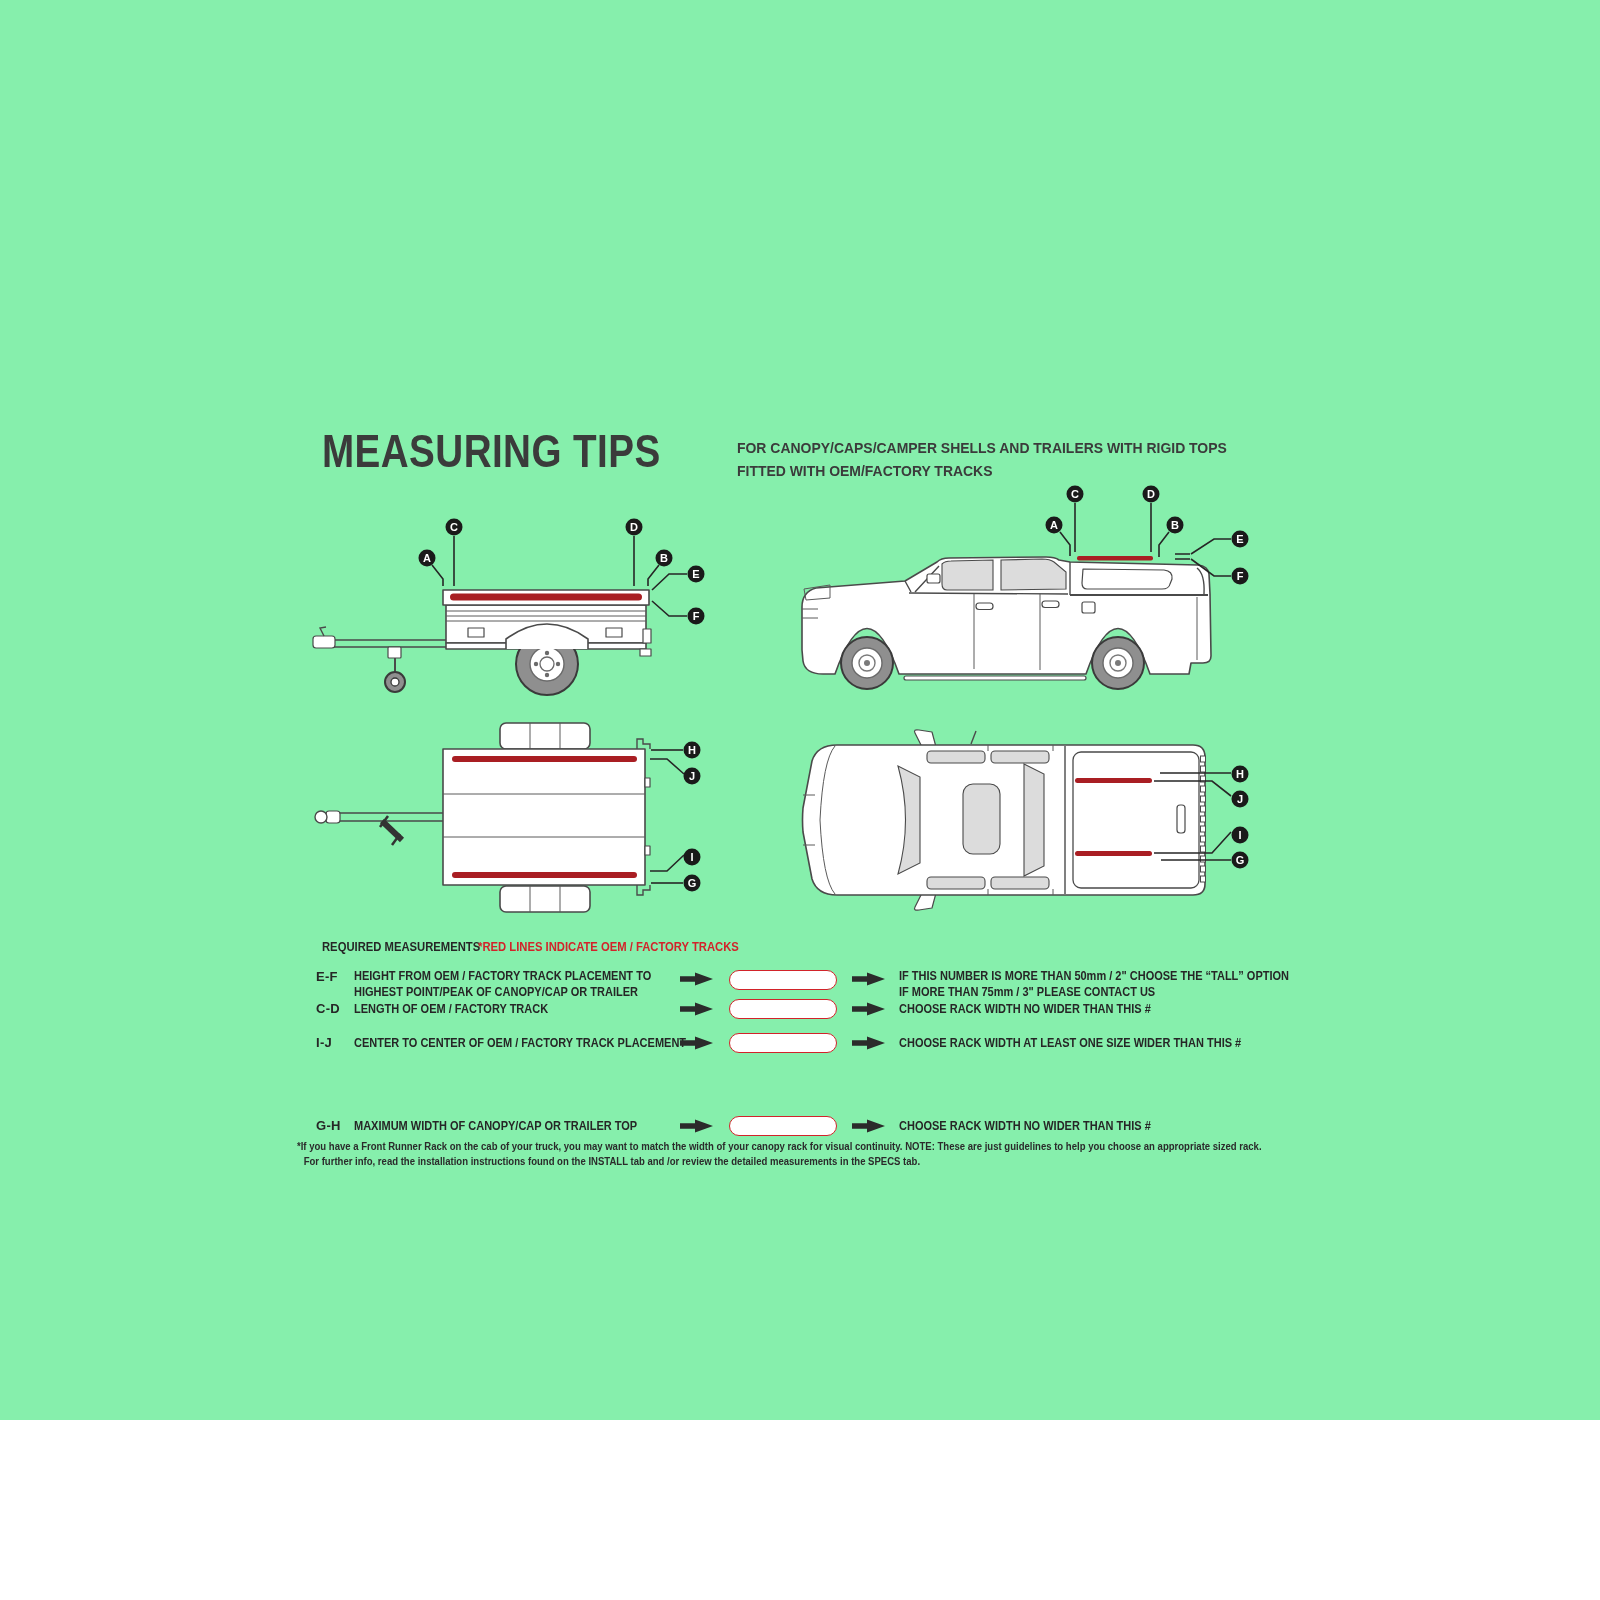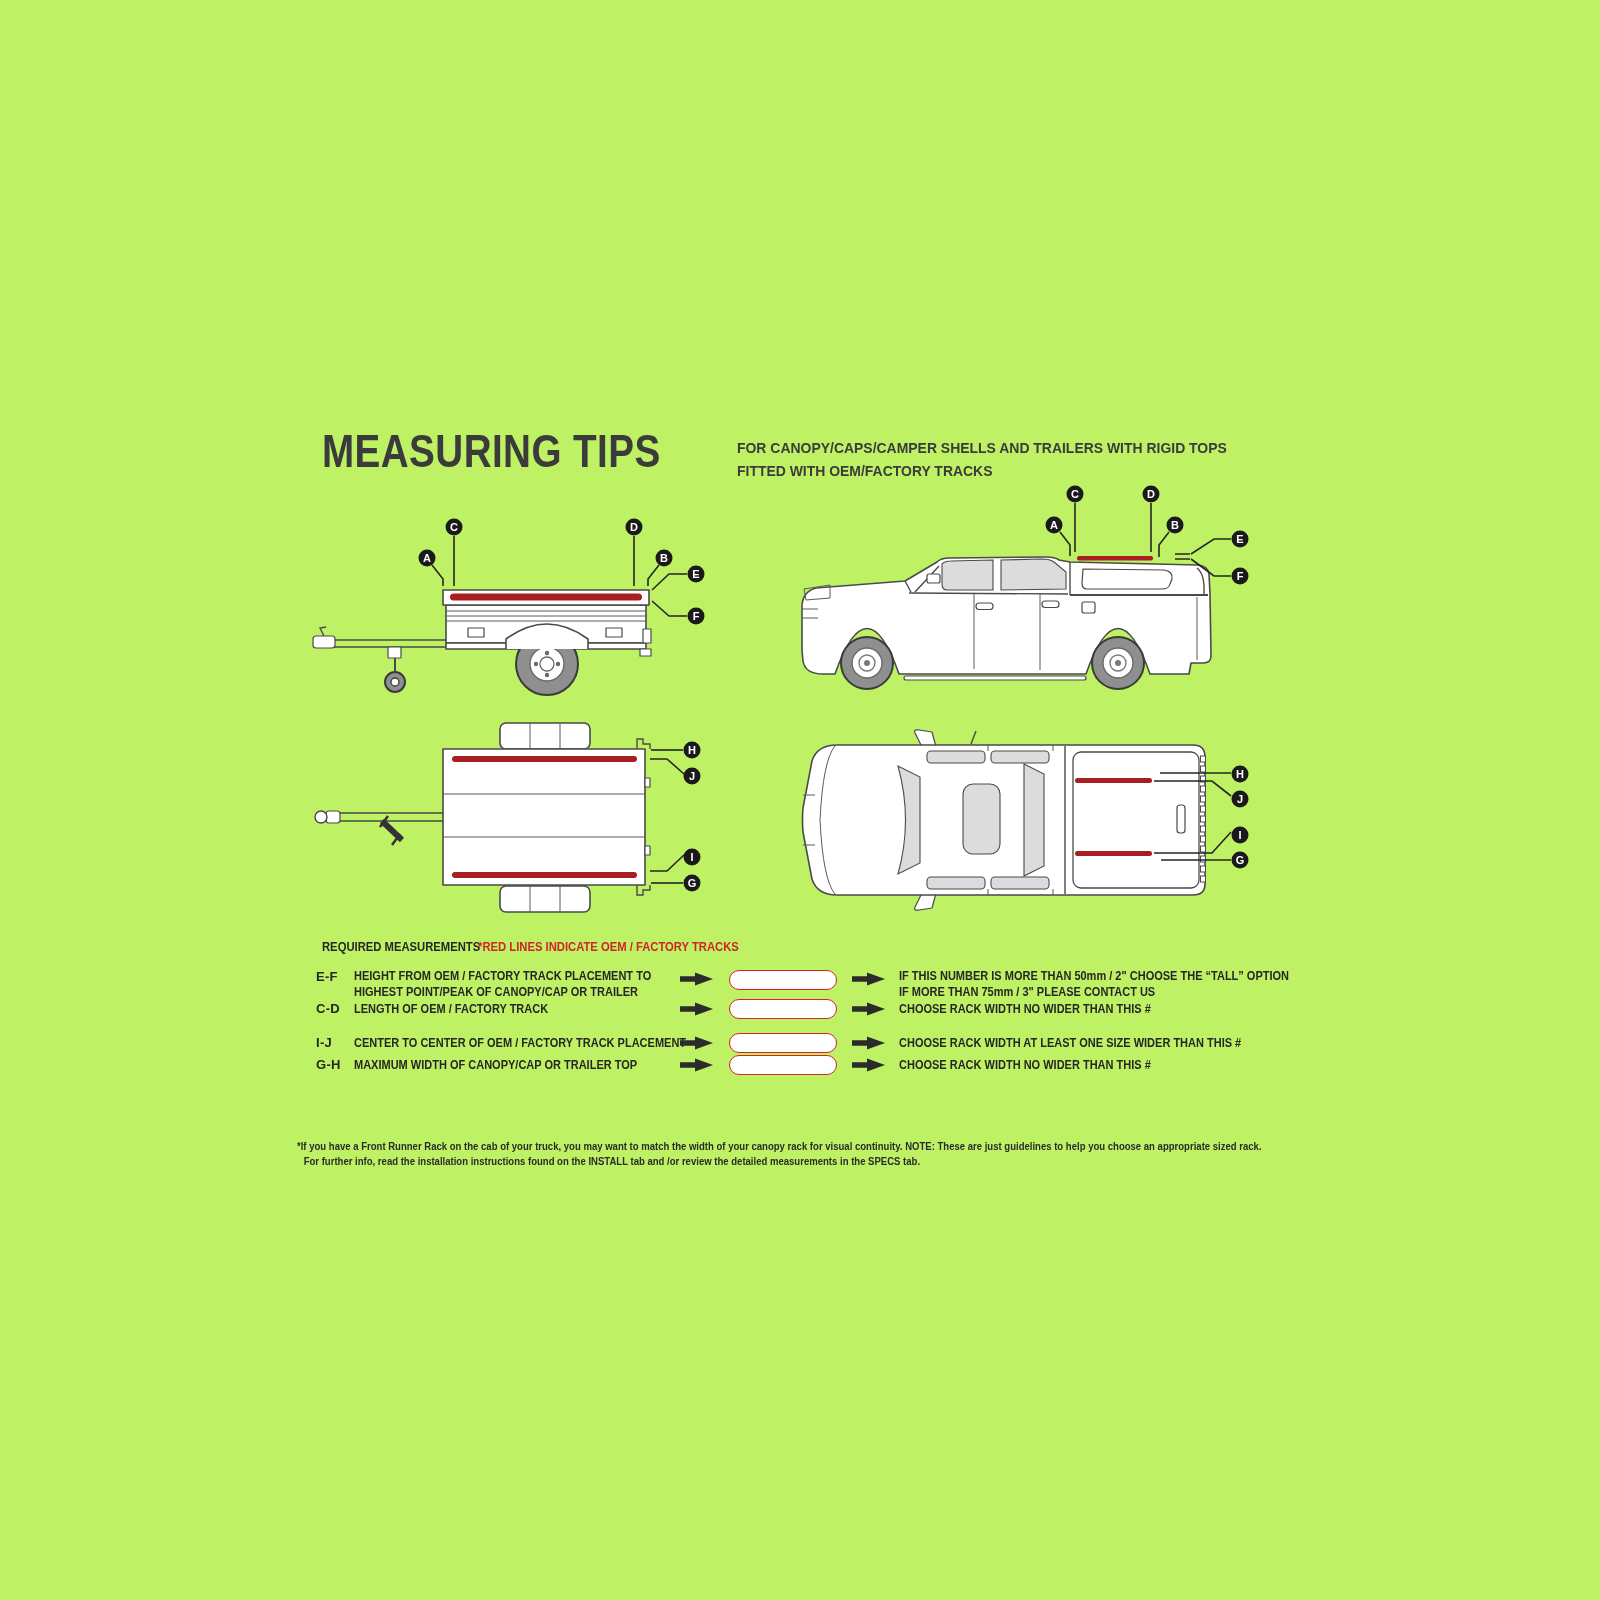--- a/index.html
+++ b/index.html
@@ -1,16 +1,16 @@
 <!DOCTYPE html>
 <html><head>
 <meta charset="utf-8">
 <style>
   html,body{margin:0;padding:0;background:#fff;}
-  .page{position:relative;width:1600px;height:1600px;background:#bef264;overflow:hidden;
+  .page{position:relative;width:1600px;height:1420px;background:#86efac;overflow:hidden;
         font-family:"Liberation Sans",sans-serif;color:#262626;}
   .abs{position:absolute;}
   .title{left:322px;top:428px;font:700 46px/46px "Liberation Sans",sans-serif;color:#3b3b3b;
          letter-spacing:.5px;transform:scaleX(.84);transform-origin:0 0;white-space:nowrap;}
   .subtitle{left:737px;top:437px;font:700 15.5px/22.5px "Liberation Sans",sans-serif;color:#3b3b3b;
             transform:scaleX(.9);transform-origin:0 0;white-space:nowrap;}
   .sec-title{left:322px;top:940px;font:700 12.5px/14px "Liberation Sans",sans-serif;color:#262626;
              transform:scaleX(.9);transform-origin:0 0;white-space:nowrap;}
   .sec-note{left:478px;top:940px;font:700 12.5px/14px "Liberation Sans",sans-serif;color:#d2232a;
             transform:scaleX(.9);transform-origin:0 0;white-space:nowrap;}
@@ -337,21 +337,21 @@
           <path d="M0,4.3 H15 V0.5 L33,7 L15,13.5 V9.7 H0 Z" fill="#2b2b2b"></path>
         </svg></span>
     <span class="pill"></span>
     <span class="arr a2"><svg width="34" height="14" viewBox="0 0 34 14">
           <path d="M0,4.3 H15 V0.5 L33,7 L15,13.5 V9.7 H0 Z" fill="#2b2b2b"></path>
         </svg></span>
     <span class="mresult">IF THIS NUMBER IS MORE THAN 50mm / 2" CHOOSE THE “TALL” OPTION
 IF MORE THAN 75mm / 3" PLEASE CONTACT US</span>
   </div>
 
-  <div class="mrow" style="top:1054px">
+  <div class="mrow" style="top:1115px">
     <span class="mid">G-H</span>
     <span class="mdesc">MAXIMUM WIDTH OF CANOPY/CAP OR TRAILER TOP</span>
     <span class="arr a1"><svg width="34" height="14" viewBox="0 0 34 14">
           <path d="M0,4.3 H15 V0.5 L33,7 L15,13.5 V9.7 H0 Z" fill="#2b2b2b"></path>
         </svg></span>
     <span class="pill"></span>
     <span class="arr a2"><svg width="34" height="14" viewBox="0 0 34 14">
           <path d="M0,4.3 H15 V0.5 L33,7 L15,13.5 V9.7 H0 Z" fill="#2b2b2b"></path>
         </svg></span>
     <span class="mresult">CHOOSE RACK WIDTH NO WIDER THAN THIS #</span>

